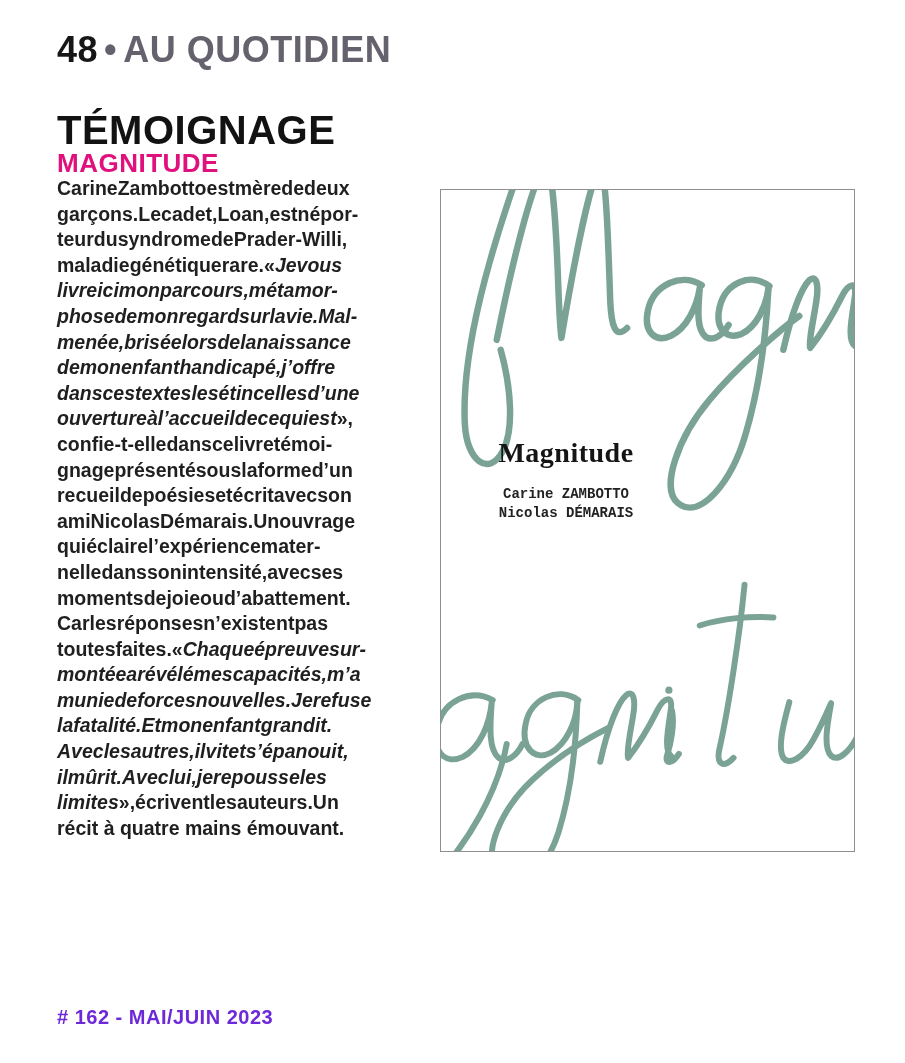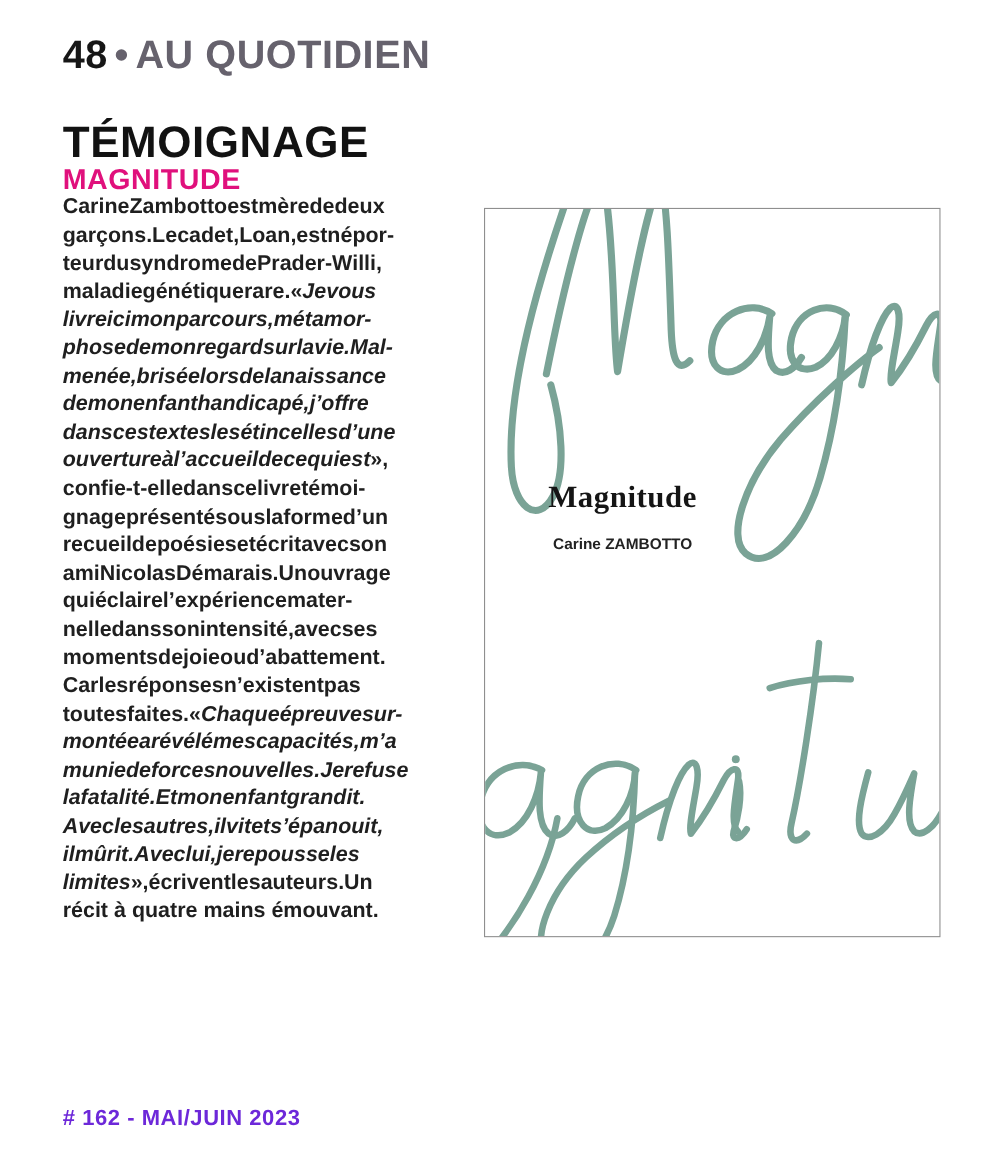--- a/index.html
+++ b/index.html
@@ -25,21 +25,21 @@
   
   .footer{position:absolute;left:57px;top:1006px;font-size:20px;font-weight:700;color:#6d28d9;letter-spacing:.5px;}
   
   .cover{
     position:absolute;left:440px;top:189px;width:415px;height:663px;background:#ffffff;
     border:1px solid #8f8f8f;box-sizing:border-box;overflow:hidden;
   }
   .cover svg{position:absolute;left:0;top:0;width:100%;height:100%;}
   .cover .titleblock{position:absolute;left:20px;top:247px;width:210px;text-align:center;z-index:2;}
   .cover-title{font-family:"Liberation Serif",serif;font-size:28px;font-weight:600;color:#151515;letter-spacing:.5px;}
-  .cover-authors{margin-top:16px;font-family:Liberation Sans, sans-serif;font-size:14px;font-weight:700;color:#222222;line-height:19px;}
+  .cover-authors{margin-top:16px;font-family:Liberation Mono, monospace;font-size:14px;font-weight:700;color:#222222;line-height:19px;}
   .cover-publisher{position:absolute;left:0;top:612px;width:100%;text-align:center;font-size:11px;letter-spacing:-0.2px;color:#222222;z-index:2;}
 </style>
 </head>
 <body>
 
 <div class="page">
 
   <div class="header">
     <span class="num">48</span><span class="sep">•</span><span class="section">AU QUOTIDIEN</span>
   </div>
@@ -276,17 +276,18 @@
         <path d="M 305 396 C 300 448, 288 525, 280 560 C 276 577, 284 581, 294 570"></path>
         <path d="M 260 437 C 282 430, 312 427, 334 429"></path>
         <path d="M 350 514 C 344 536, 338 560, 344 570 C 350 578, 364 570, 374 552 C 382 538, 388 524, 392 515 C 388 537, 384 560, 392 568 C 399 574, 410 564, 417 551"></path>
       </g>
     </svg>
 
     <div class="titleblock">
       <div class="cover-title">Magnitude</div>
       <div class="cover-authors">
         <div>Carine ZAMBOTTO</div>
+        <div>Nicolas DÉMARAIS</div>
       </div>
     </div>
   </div>
 
 </div>
 
 </body></html>

